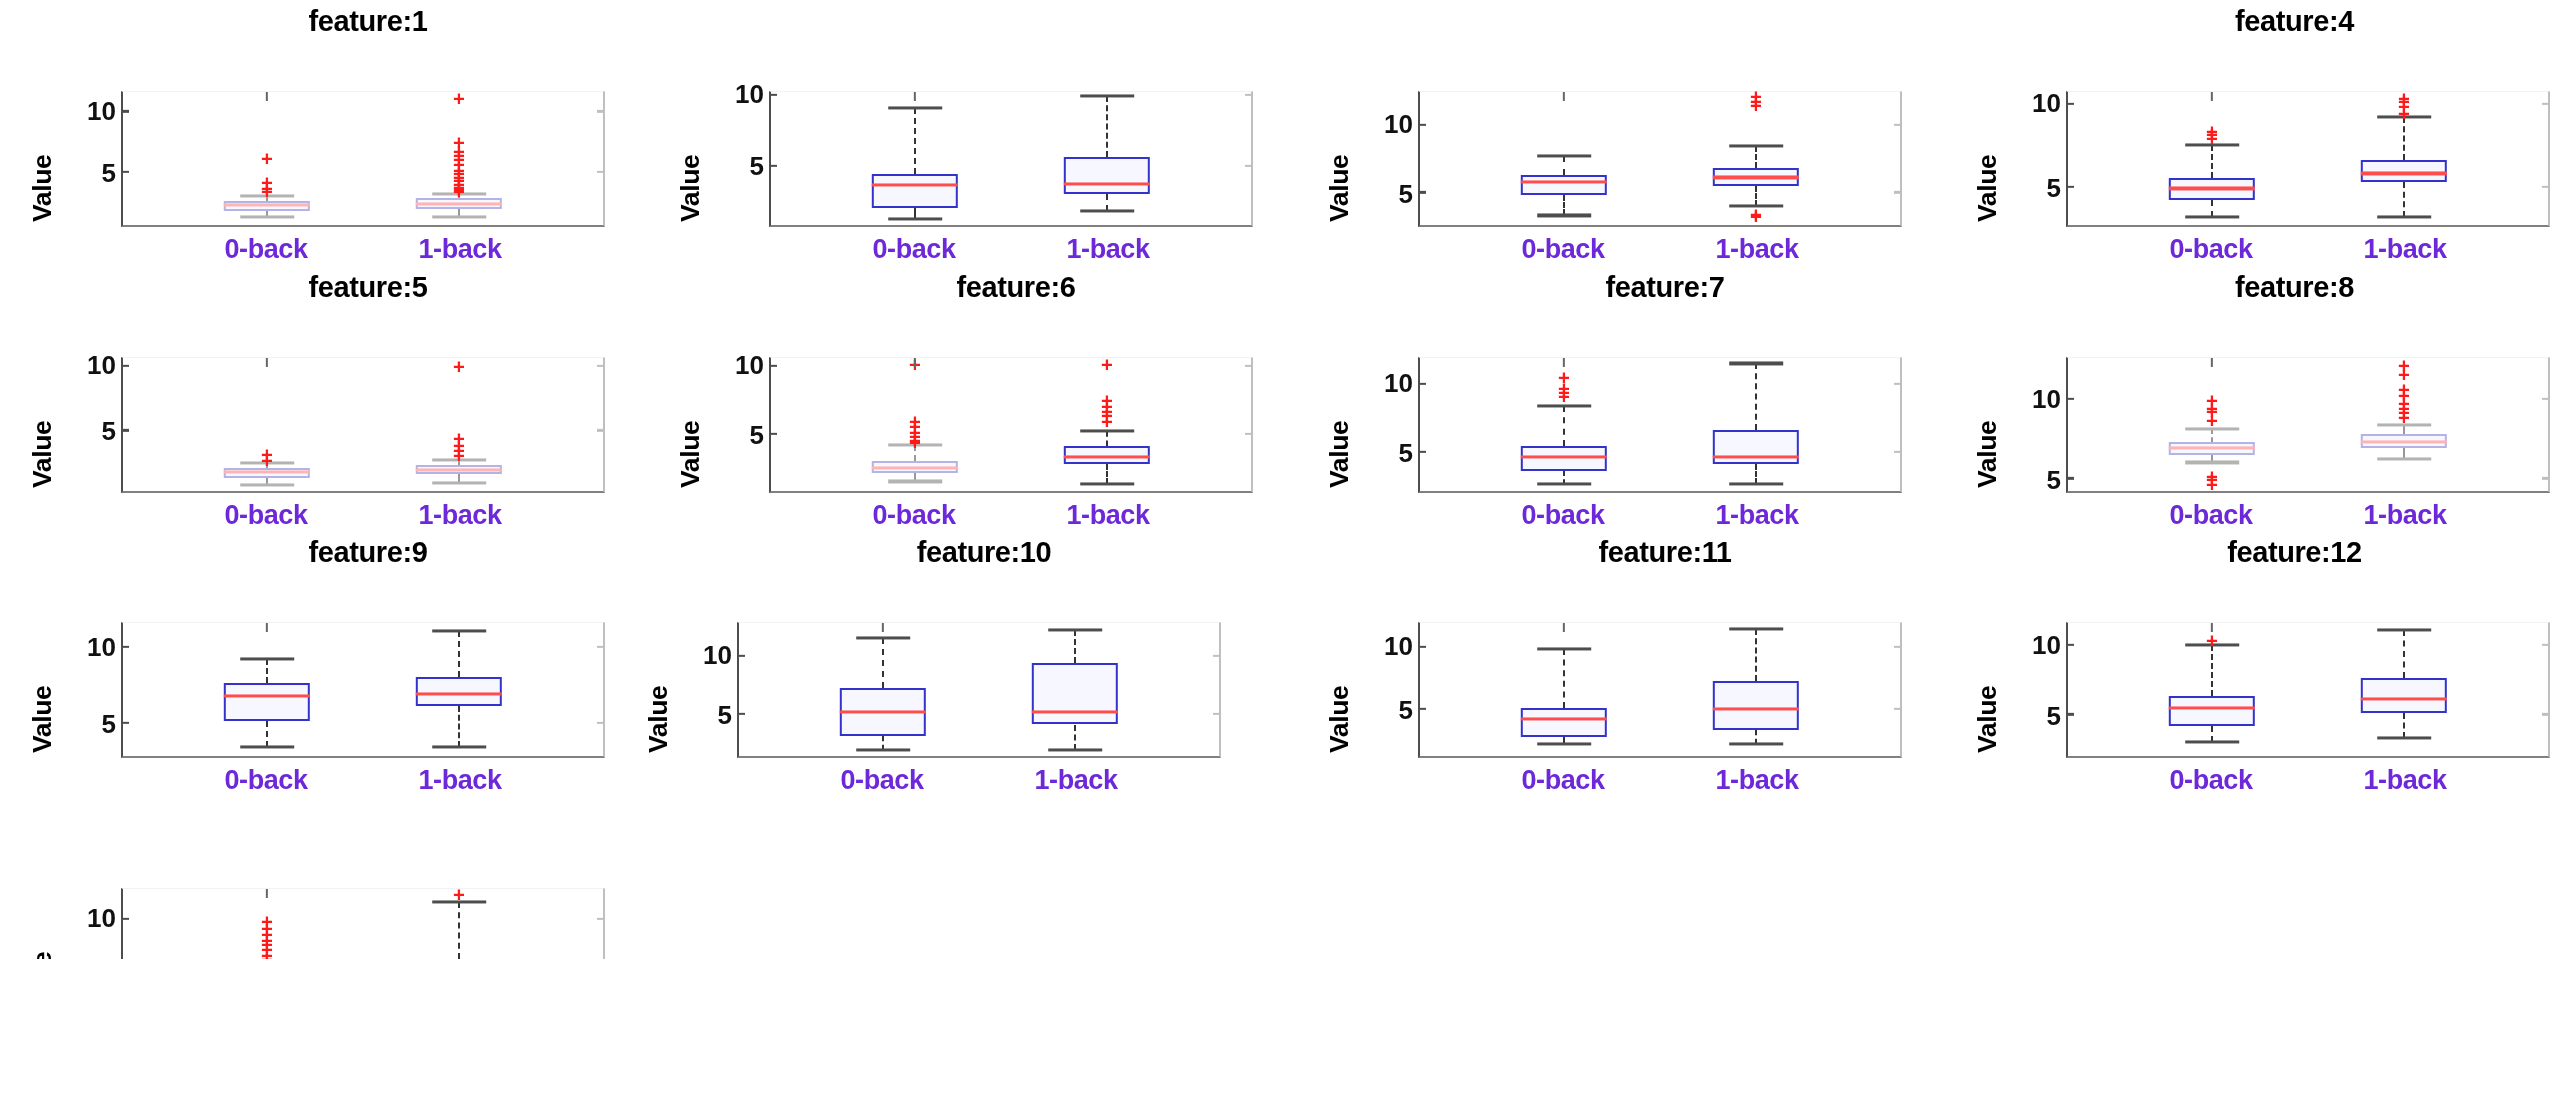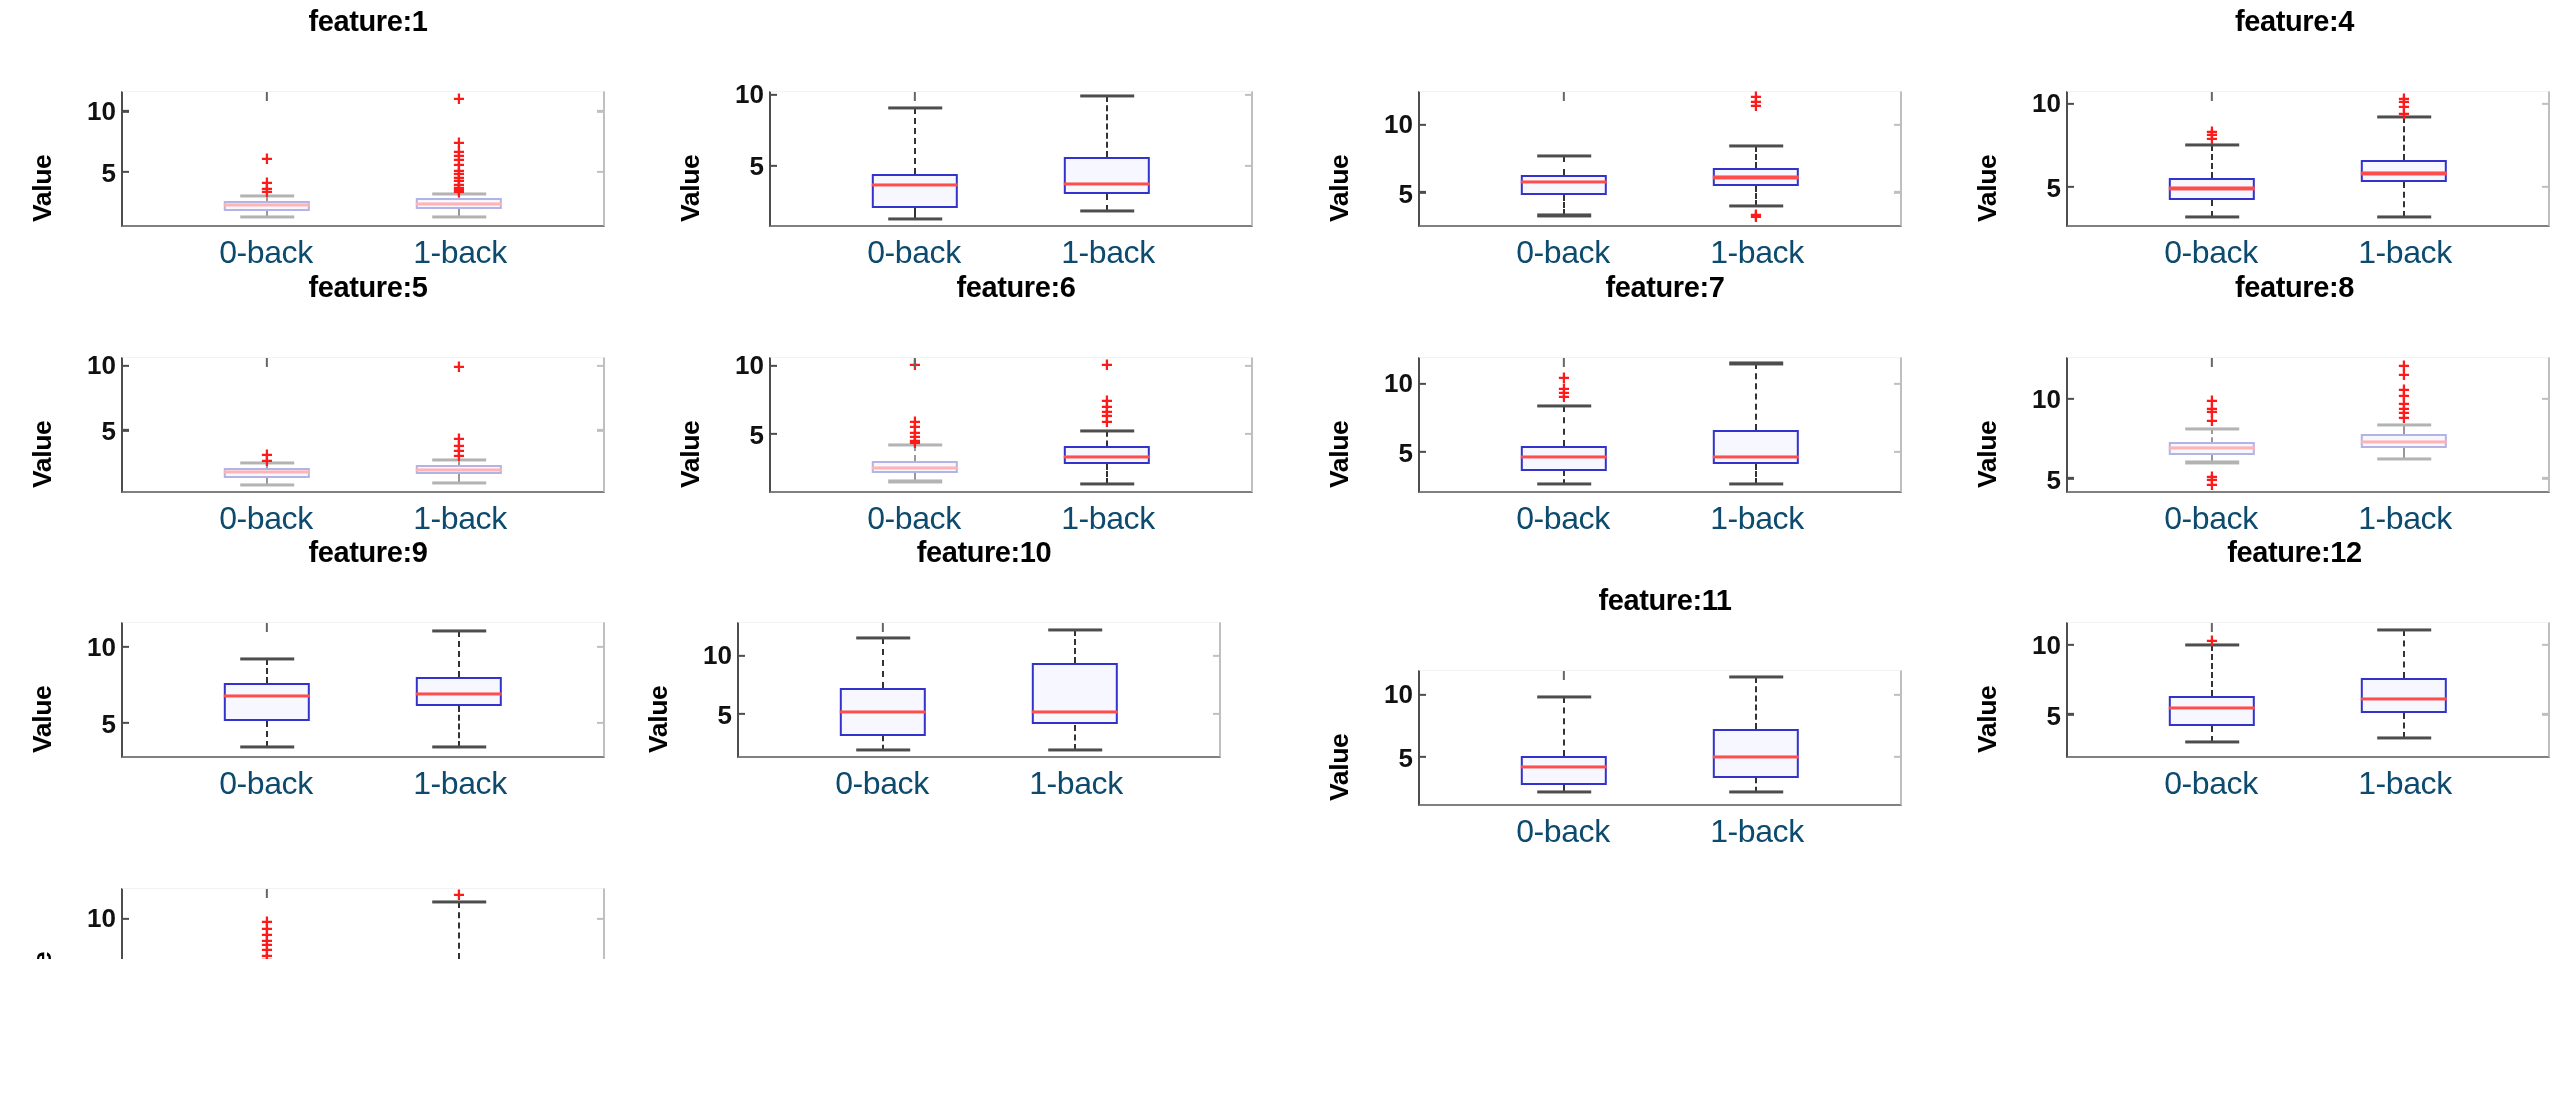--- a/index.html
+++ b/index.html
@@ -84,21 +84,21 @@
   }
   .tickmark.right{
     left:auto;right:-0.8px;
     background:#bfbfbf;
   }
 
   
   .xtick{
     position:absolute;
     top:234px;
-    font-size:32px;font-weight:normal;color:#0c4a6e;
+    font-size:27px;font-weight:bold;color:#6d28d9;
     white-space:nowrap;
     transform:translateX(-50%);
     letter-spacing:-0.4px;
   }
   .box{
     position:absolute;
     box-sizing:border-box;
     border:2.3px solid #3333cc;
     background:rgba(230,230,255,0.30);
     transform:translateX(-50%);
@@ -515,21 +515,21 @@
           <div class="toptick" style="left: 30%; top: 0%;"></div>
         </div>
       </div>
       <div class="ytick-wrap">
         <div class="ytick" style="top: 68.4211%;">5</div>
         <div class="ytick" style="top: 24.5614%;">10</div>
       </div>
       <div class="xtick" style="left: 266px;">0-back</div>
       <div class="xtick" style="left: 460px;">1-back</div>
     </div>
-    <div class="panel" style="left: 1297px; top: 531px; margin-top: 48px;">
+    <div class="panel" style="left: 1297px; top: 531px;">
       <div class="panel-title">feature:11</div>
       <div class="ylabel" style="left: 26.6px; top: 222px;">Value</div>
       <div class="axes">
         <div class="axes-inner">
           <div class="tickmark" style="top: 64.486%;"></div>
           <div class="tickmark right" style="top: 64.486%;"></div>
           <div class="tickmark" style="top: 17.757%;"></div>
           <div class="tickmark right" style="top: 17.757%;"></div>
           <div class="whisker" style="left: 30%; top: 85.9813%; height: 4.6729%;"></div>
           <div class="whisker" style="left: 30%; top: 19.6262%; height: 43.9252%;"></div>

